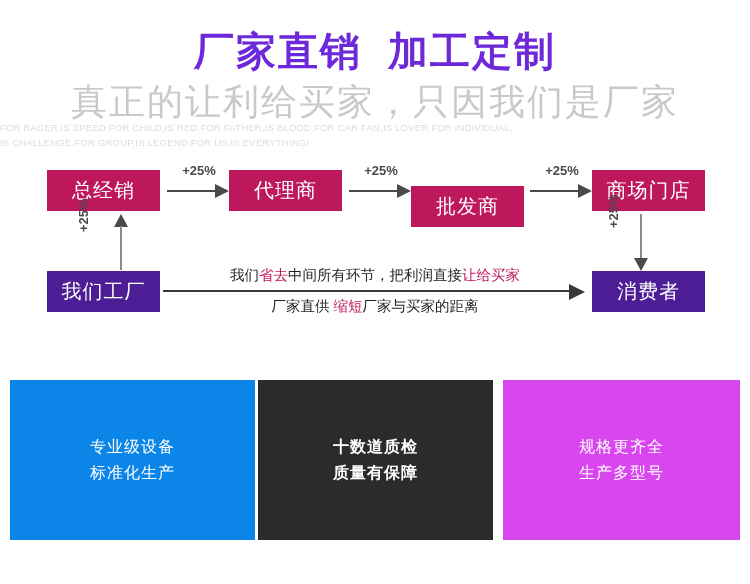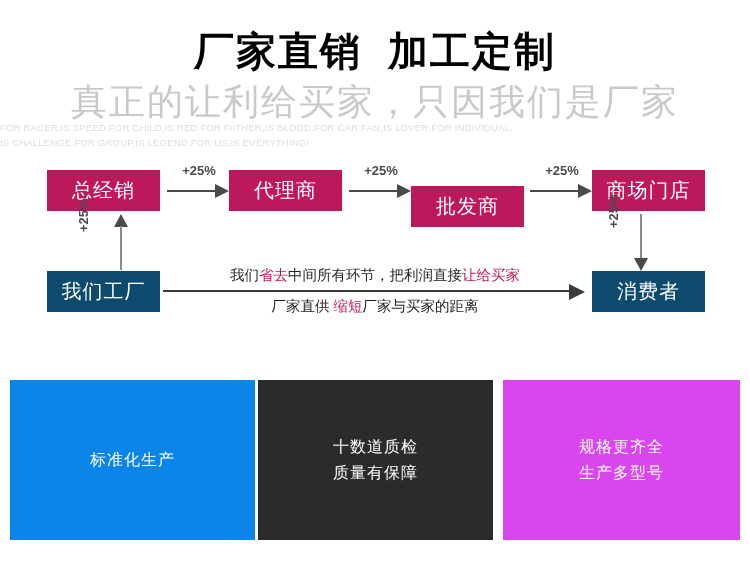--- a/index.html
+++ b/index.html
@@ -23,21 +23,21 @@
 
   
   .title {
     position: absolute;
     top: 24px;
     left: 0;
     width: 750px;
     text-align: center;
     font-size: 40px;
     font-weight: bold;
-    color: #000000;
+    color: #6d28d9;
     letter-spacing: 2px;
     white-space: pre;
   }
   .subtitle {
     position: absolute;
     top: 78px;
     left: 0;
     width: 750px;
     text-align: center;
     font-size: 36px;
@@ -64,21 +64,21 @@
     position: absolute;
     display: flex;
     align-items: center;
     justify-content: center;
     color: #ffffff;
     font-size: 20px;
     letter-spacing: 1px;
     box-sizing: border-box;
   }
   .node.blue { background: #be185d; }
-  .node.dark { background: #0c4a6e; }
+  .node.dark { background: #4c1d95; }
 
   .n-zjx  { left: 47px;  top: 170px; width: 113px; height: 41px; }
   .n-dls  { left: 229px; top: 170px; width: 113px; height: 41px; }
   .n-pfs  { left: 411px; top: 170px; width: 113px; height: 41px; margin-top: 16px; }
   .n-scmd { left: 592px; top: 170px; width: 113px; height: 41px; }
   .n-gc   { left: 47px;  top: 271px; width: 113px; height: 41px; }
   .n-xfz  { left: 592px; top: 271px; width: 113px; height: 41px; }
 
   
   .arrow-h {
@@ -220,21 +220,21 @@
     display: flex;
     flex-direction: column;
     align-items: center;
     justify-content: center;
     color: #ffffff;
     font-size: 16px;
     line-height: 26px;
     letter-spacing: 1px;
   }
   .p-left   { left: 10px;  width: 245px; background: #0c85e9; }
-  .p-mid    { left: 258px; width: 235px; background: #2b2b2b; }
+  .p-mid    { left: 258px; width: 235px; background: #2b2b2b; font-weight: bold; }
   .p-right  { left: 503px; width: 237px; background: #d946ef; }
   .panel .ln { white-space: pre; }
 </style>
 </head>
 <body>
 
 <div class="page">
 
   <div class="title">厂家直销  加工定制</div>
   <div class="subtitle">真正的让利给买家，只因我们是厂家</div>
@@ -286,20 +286,21 @@
     </div>
 
     <div class="mid-text mid-top"><span>我们</span><span class="red">省去</span><span>中间所有环节，把利润直接</span><span class="red">让给买家</span></div>
 
     <div class="mid-text mid-bottom"><span>厂家直供 </span><span class="red">缩短</span><span>厂家与买家的距离</span></div>
 
   </div>
 
   <div class="panels">
     <div class="panel p-left">
+      <div class="ln">专业级设备</div>
       <div class="ln">标准化生产</div>
     </div>
     <div class="panel p-mid">
       <div class="ln">十数道质检</div>
       <div class="ln">质量有保障</div>
     </div>
     <div class="panel p-right">
       <div class="ln">规格更齐全</div>
       <div class="ln">生产多型号</div>
     </div>

